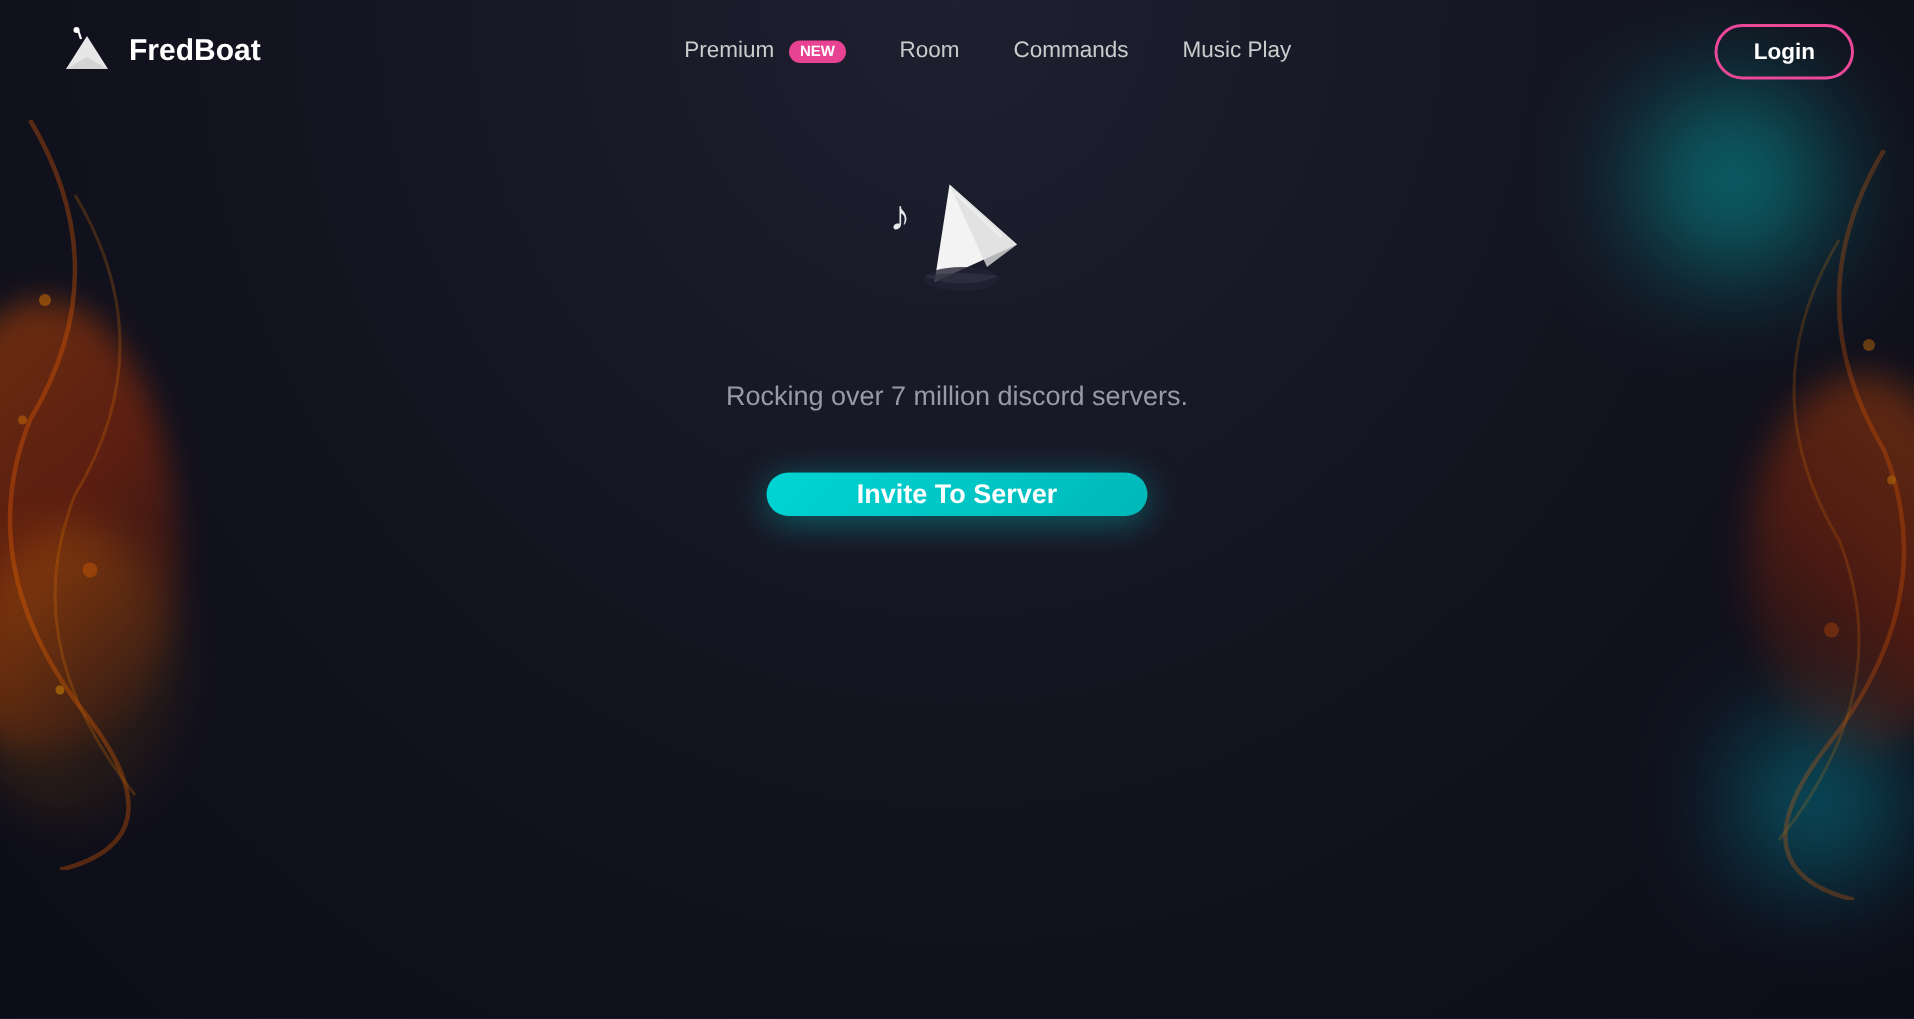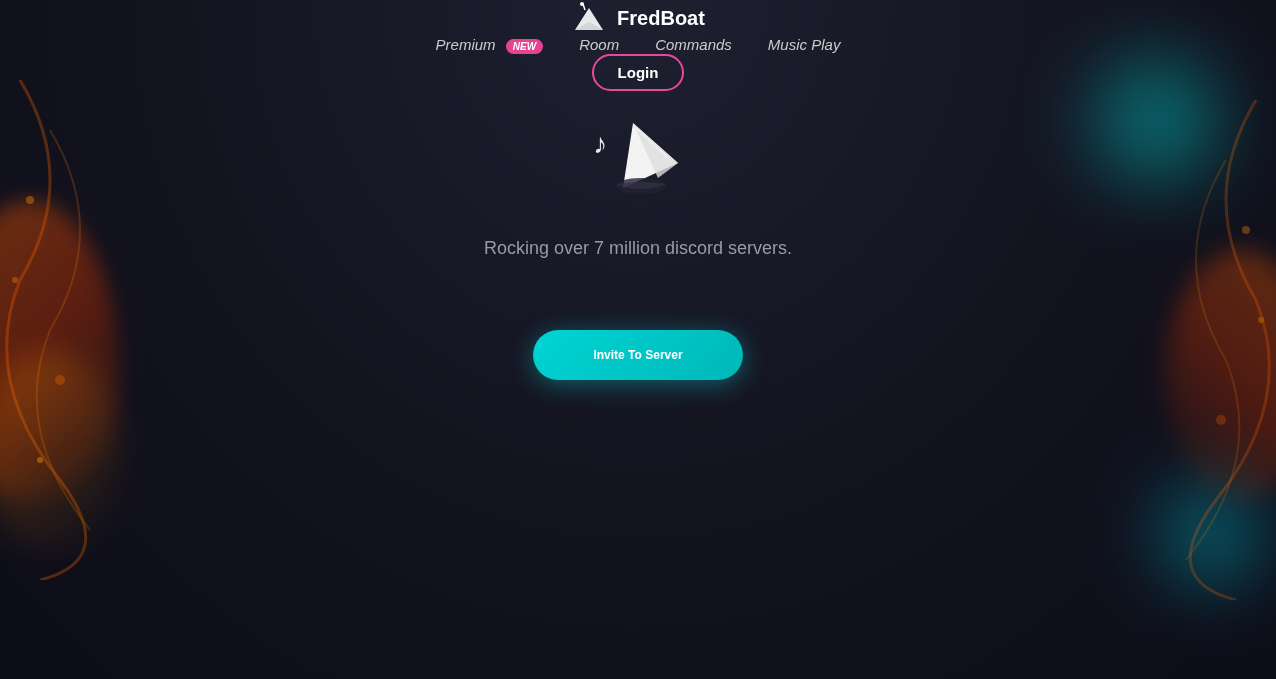--- a/index.html
+++ b/index.html
@@ -116,21 +116,20 @@
     
     nav {
       position: relative;
       z-index: 10;
       display: flex;
       align-items: center;
       justify-content: space-between;
       padding: 0 40px;
       height: 68px;
       background: transparent;
-      flex-direction: column;
     }
 
     .nav-logo {
       display: flex;
       align-items: center;
       gap: 10px;
       text-decoration: none;
     }
 
     .nav-logo-icon {
@@ -142,21 +141,20 @@
       color: #ffffff;
       font-size: 20px;
       font-weight: 700;
     }
 
     .nav-links {
       display: flex;
       align-items: flex-start;
       gap: 36px;
       list-style: none;
-      font-style: italic;
     }
 
     .nav-links li a {
       color: #cccccc;
       text-decoration: none;
       font-size: 15px;
       font-weight: 400;
       transition: color 0.2s;
     }
 
@@ -209,34 +207,34 @@
       line-height: 1.15;
       max-width: 750px;
       margin-bottom: 24px;
     }
 
     .hero-subtitle {
       color: #9999aa;
       font-size: 18px;
       font-weight: 400;
       margin-bottom: 40px;
+      margin-top: 16px;
     }
 
     .hero-cta {
       background: linear-gradient(135deg, #00d4d4 0%, #00b8b8 100%);
       color: #ffffff;
       border: none;
       border-radius: 40px;
-      padding: 18px 60px;
-      font-size: 12px;
+      padding: 4px 60px;
+      font-size: 18px;
       font-weight: 700;
       cursor: pointer;
       transition: transform 0.2s, box-shadow 0.2s;
       box-shadow: 0 4px 24px rgba(0,212,212,0.4);
-      margin-top: 31px;
     }
   </style>
 </head>
 <body>
 
 <div class="bg"></div>
 
 <div class="blob blob-teal-tr"></div>
 <div class="blob blob-teal-br"></div>
 

